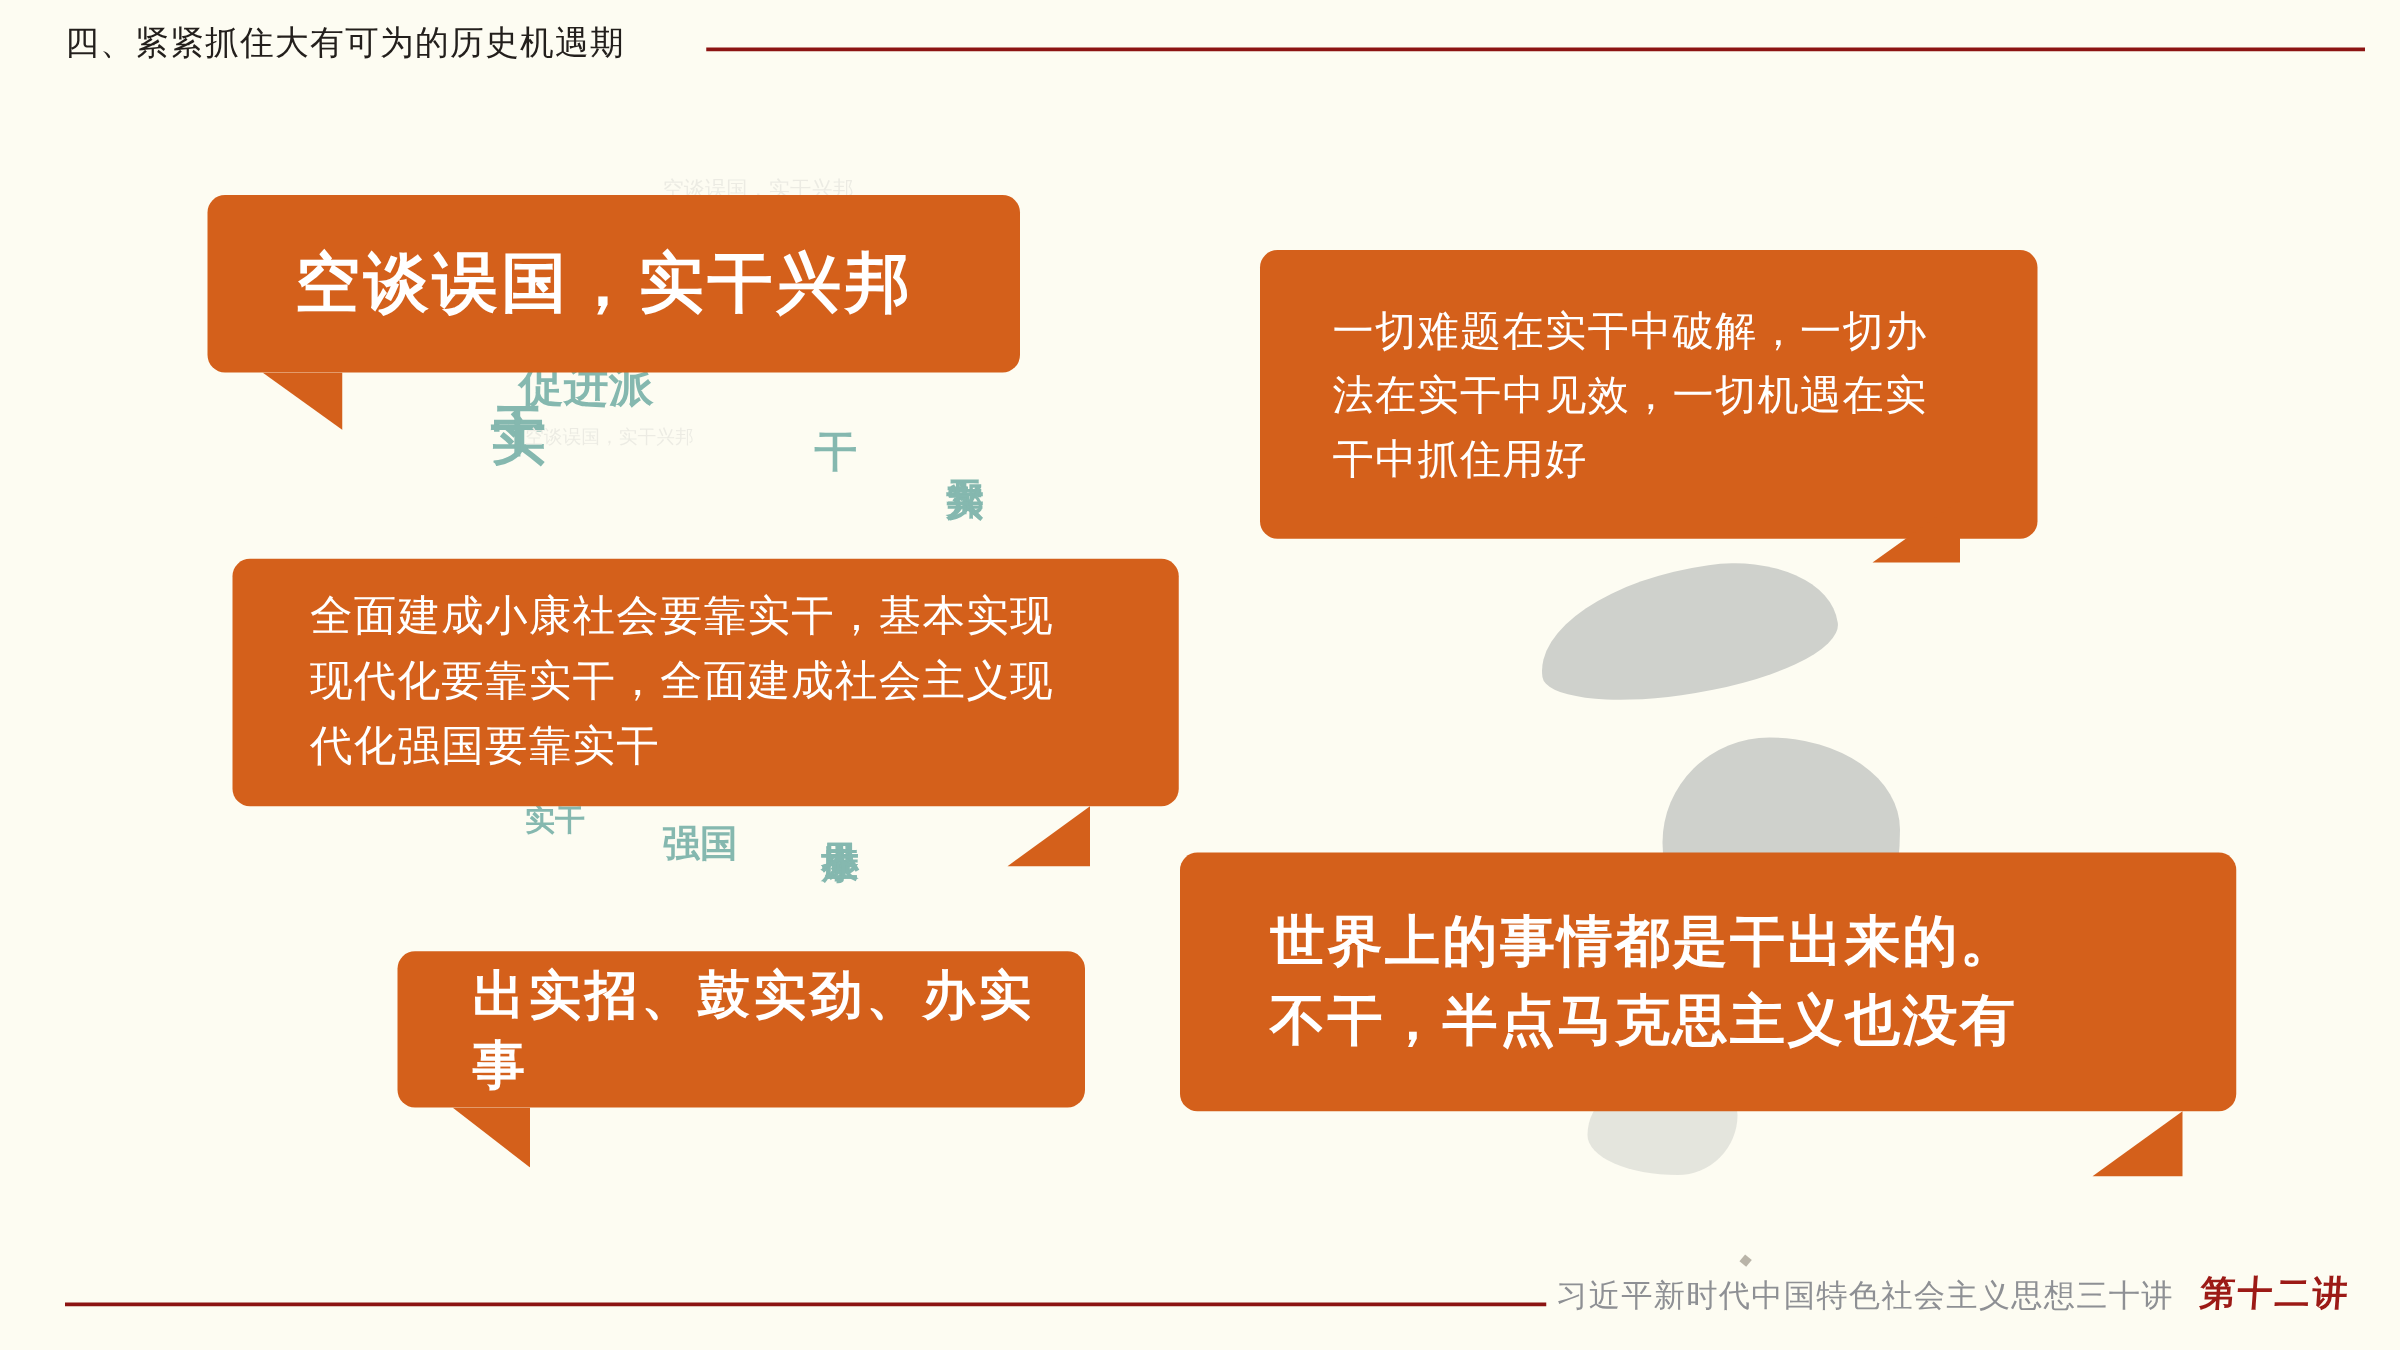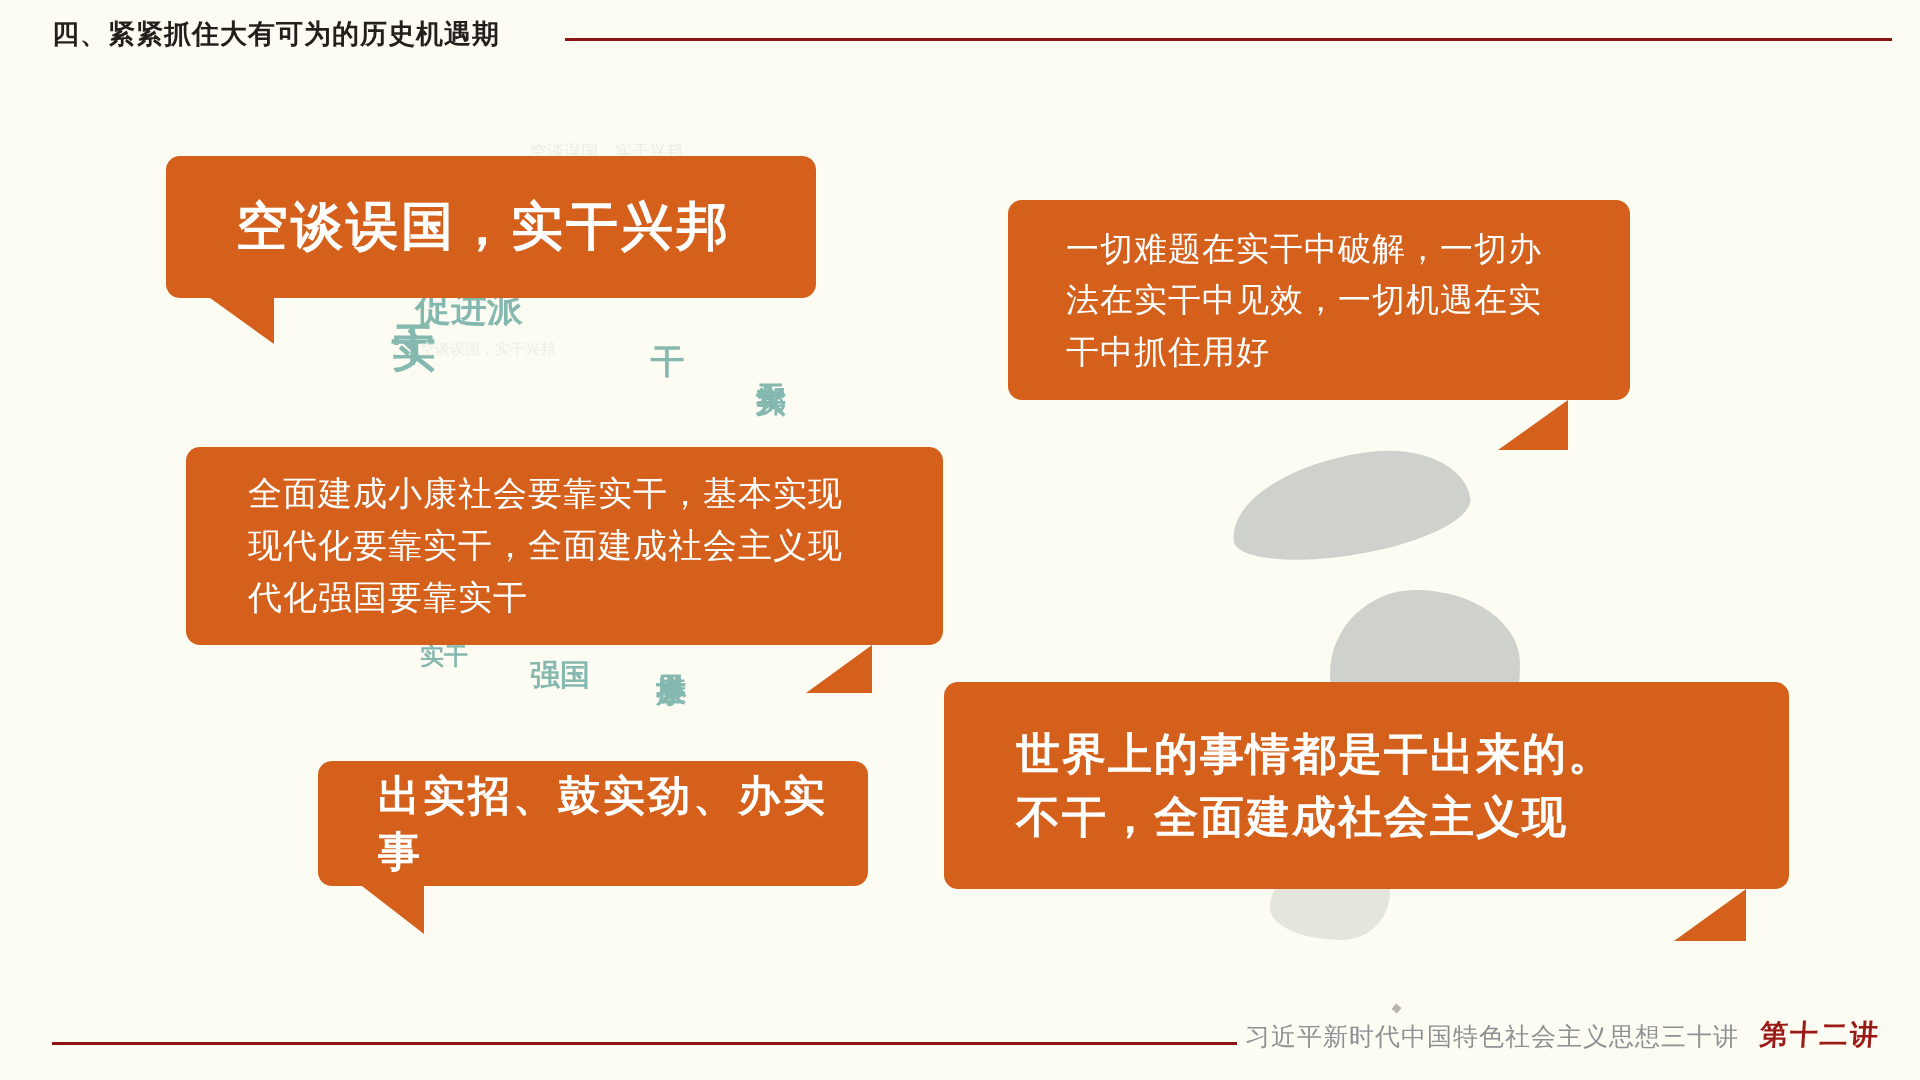--- a/index.html
+++ b/index.html
@@ -27,41 +27,41 @@
     border-radius:45% 55% 40% 60% / 40% 35% 65% 60%;}
   .blob3{left:1330px;top:700px;width:120px;height:120px;
     background:#fdfcf2;border-radius:50%;}
   .blob4{left:1270px;top:860px;width:120px;height:80px;
     border-radius:50% 50% 40% 60% / 60% 40% 60% 40%;
     opacity:.55;}
 
   
   .header{position:absolute;left:0;top:0;width:100%;height:70px;}
   .header-title{position:absolute;left:52px;top:16px;
-    font-size:27px;font-weight:700;color:#231f1c;letter-spacing:1px;
+    font-size:27px;font-weight:400;color:#231f1c;letter-spacing:1px;
     font-family:"Liberation Sans","DejaVu Sans",sans-serif;}
   .header-rule{position:absolute;left:565px;top:38px;right:28px;height:3px;
     background:#8c1413;}
 
   
   .bubble{position:absolute;background:#d4601b;border-radius:14px;
     color:#ffffff;box-sizing:border-box;}
   .bubble .txt{display:block;white-space:pre-line;}
   .tail{position:absolute;width:0;height:0;border-style:solid;}
 
   
   #b1{left:166px;top:156px;width:650px;height:142px;
       display:flex;align-items:center;}
   #b1 .txt{font-size:52px;font-weight:700;letter-spacing:3px;padding-left:70px;}
   #b1 .tail{left:44px;top:142px;border-width:46px 0 0 64px;
       border-color:#d4601b transparent transparent transparent;
       border-radius:0 0 0 6px;}
 
   
-  #b2{left:1008px;top:200px;width:622px;height:200px;
+  #b2{left:1008px;top:200px;width:622px;height:231px;
       display:flex;align-items:center;}
   #b2 .txt{font-size:33px;font-weight:400;line-height:1.55;padding:0 48px 0 58px;letter-spacing:1px;}
   #b2 .tail{left:490px;top:200px;border-width:0 0 50px 70px;
       border-color:transparent transparent #d4601b transparent;}
 
   
   #b3{left:186px;top:447px;width:757px;height:198px;
       display:flex;align-items:center;}
   #b3 .txt{font-size:34px;font-weight:400;line-height:1.52;padding:0 40px 0 62px;letter-spacing:1px;}
   #b3 .tail{left:620px;top:198px;border-width:0 0 48px 66px;
@@ -152,21 +152,21 @@
     <span class="tail"></span>
   </div>
 
   <div class="bubble" id="b4">
     <span class="txt">出实招、鼓实劲、办实事</span>
     <span class="tail"></span>
   </div>
 
   <div class="bubble" id="b5">
     <span class="txt">世界上的事情都是干出来的。
-不干，全面建成社会主义现</span>
+不干，半点马克思主义也没有</span>
     <span class="tail"></span>
   </div>
 
   <div class="footer-rule"></div>
   <div class="footer-dot"></div>
   <div class="footer-text">习近平新时代中国特色社会主义思想三十讲</div>
   <div class="footer-lesson">第十二讲</div>
 
 </div>
 

